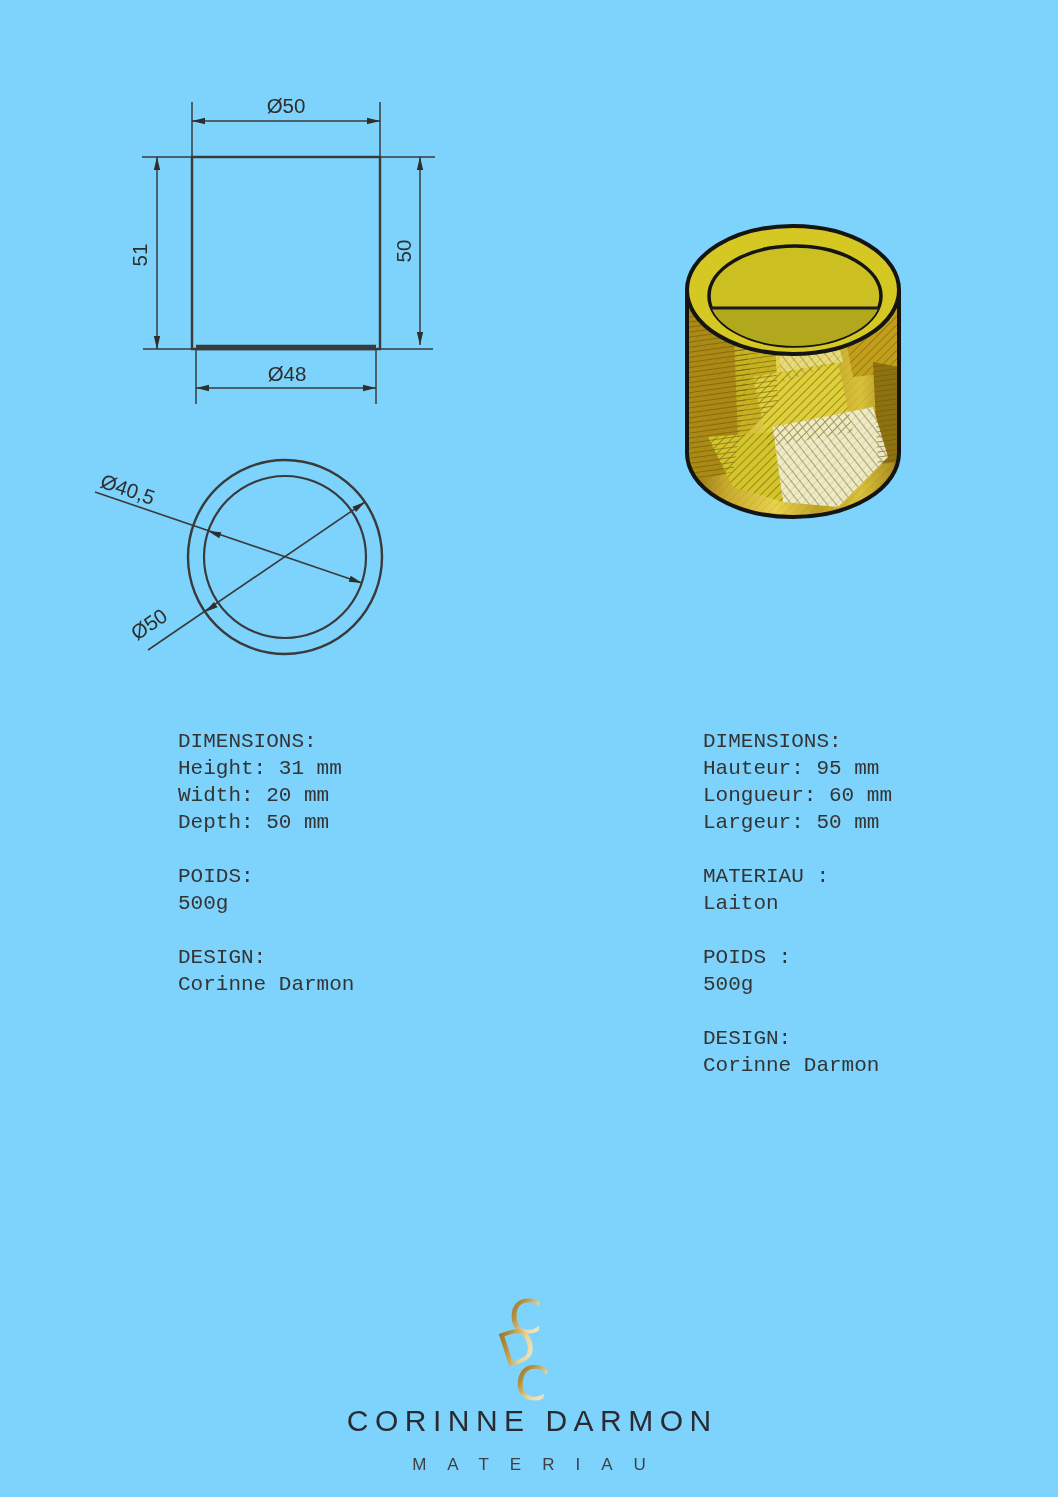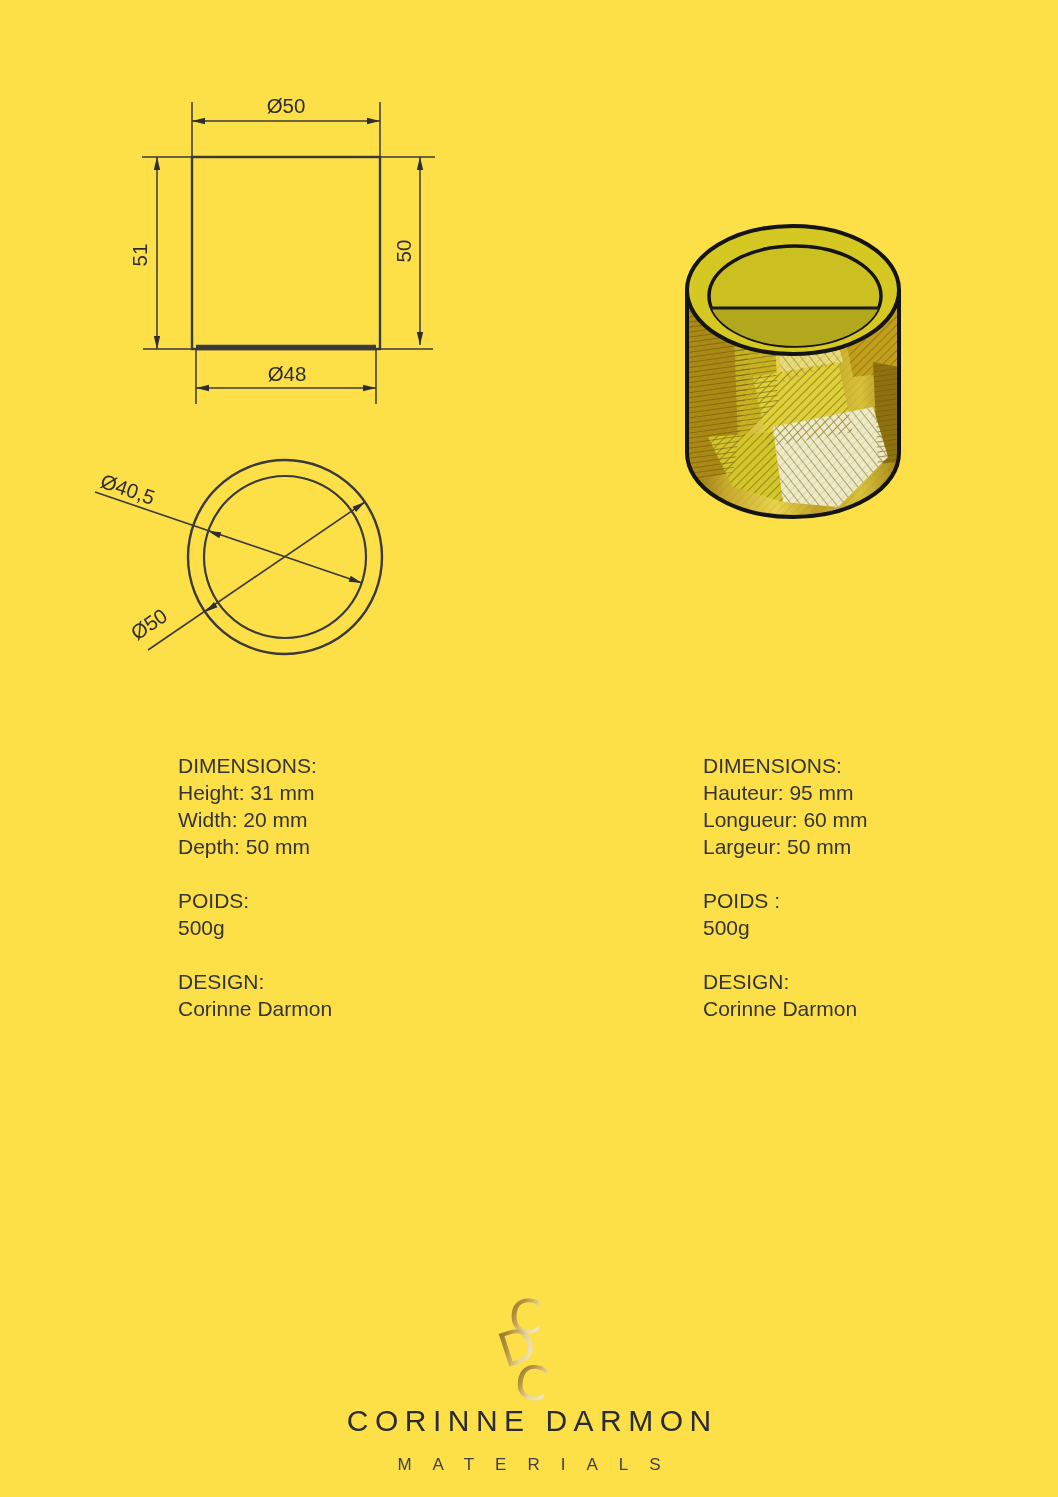--- a/index.html
+++ b/index.html
@@ -1,25 +1,25 @@
 <!DOCTYPE html>
 <html><head>
 <meta charset="utf-8">
 <style>
   * { margin:0; padding:0; box-sizing:border-box; }
   html,body { width:1058px; height:1497px; background:#ffffff; font-family:"Liberation Sans", sans-serif; }
-  .sheet { position:relative; width:1058px; height:1497px; background:#fde047; overflow:hidden; }
+  .sheet { position:relative; width:1058px; height:1497px; background:#7dd3fc; overflow:hidden; }
 
   .abs { position:absolute; }
 
   
   svg text.dim { font-family:"Liberation Sans", sans-serif; font-size:20.5px; fill:#2e2e2e; }
 
   
-  .specs { position:absolute; top:752px; color:#343434; font-size:21px; line-height:27px; }
+  .specs { position:absolute; top:728px; color:#343434; font-size:21px; line-height:27px;font-family:Liberation Mono, monospace; }
   .specs-en { left:178px; }
   .specs-fr { left:703px; }
   .spec-block { margin-bottom:27px; }
   .spec-line { white-space:pre; }
 
   
   .brand-name { position:absolute; top:1404px; left:0; width:100%; text-align:center;
                 font-size:30px; letter-spacing:6.5px; padding-left:6.5px; color:#2a2a31;
                 font-weight:400; }
   .brand-sub  { position:absolute; top:1455px; left:0; width:100%; text-align:center;
@@ -173,20 +173,24 @@
   </div>
 
   <div class="specs specs-fr">
     <div class="spec-block">
       <div class="spec-line">DIMENSIONS:</div>
       <div class="spec-line">Hauteur: 95 mm</div>
       <div class="spec-line">Longueur: 60 mm</div>
       <div class="spec-line">Largeur: 50 mm</div>
     </div>
     <div class="spec-block">
+      <div class="spec-line">MATERIAU :</div>
+      <div class="spec-line">Laiton</div>
+    </div>
+    <div class="spec-block">
       <div class="spec-line">POIDS :</div>
       <div class="spec-line">500g</div>
     </div>
     <div class="spec-block">
       <div class="spec-line">DESIGN:</div>
       <div class="spec-line">Corinne Darmon</div>
     </div>
   </div>
 
   <svg class="abs" style="left:487px; top:1283px;" width="84" height="122" viewBox="0 0 84 122">
@@ -200,15 +204,15 @@
       </linearGradient>
     </defs>
     <g fill="url(#mGold)" font-family="DejaVu Sans, sans-serif" font-size="47">
       <text x="22" y="50">C</text>
       <text transform="translate(18,85) rotate(-18)">D</text>
       <text transform="translate(26,114) rotate(8)">C</text>
     </g>
   </svg>
 
   <div class="brand-name">CORINNE DARMON</div>
-  <div class="brand-sub">MATERIALS</div>
+  <div class="brand-sub">MATERIAU</div>
 
 </div>
 
 </body></html>

